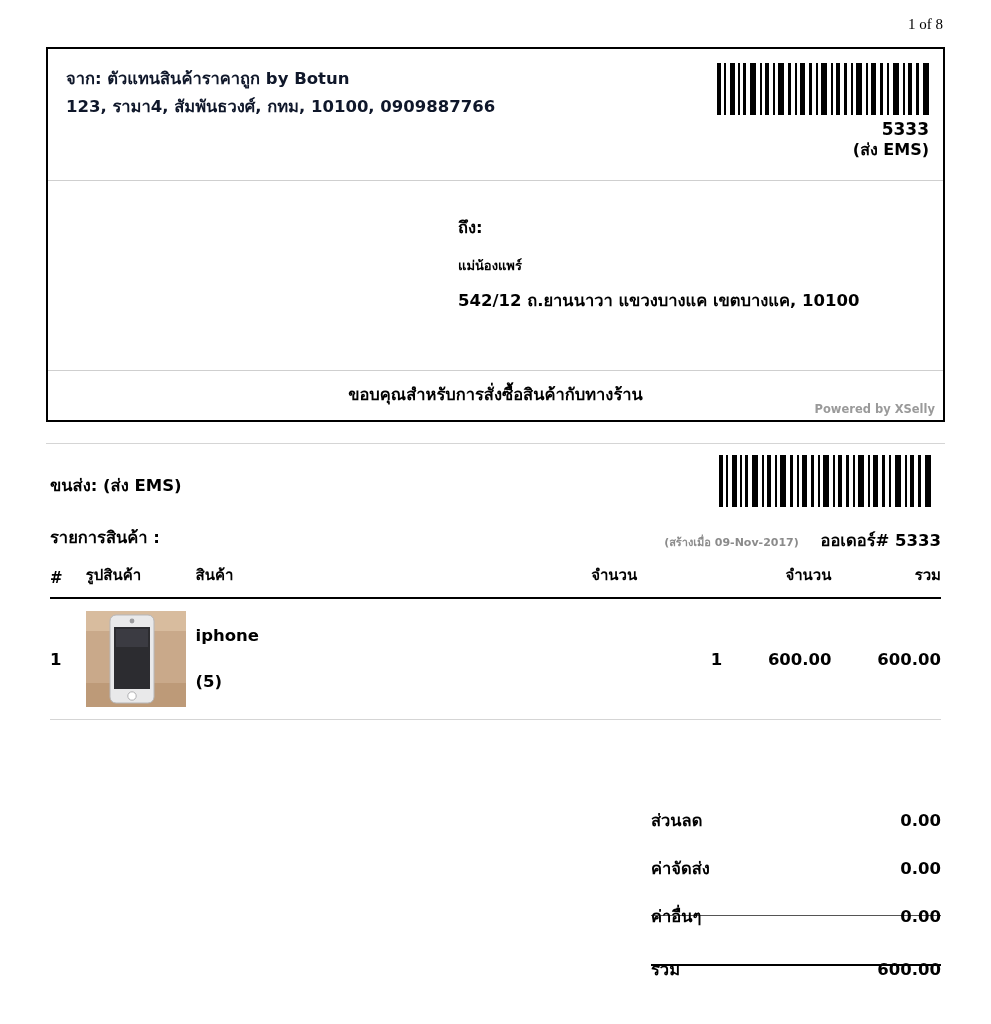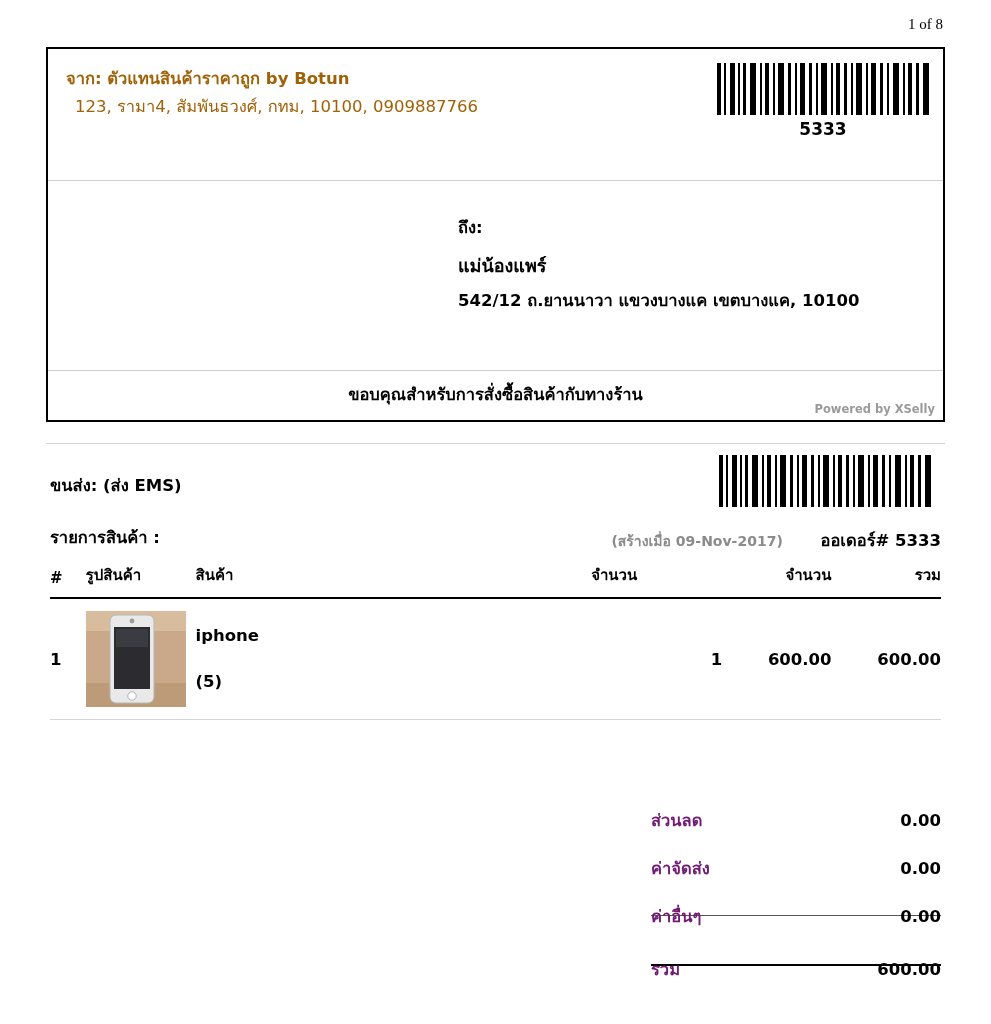--- a/index.html
+++ b/index.html
@@ -44,62 +44,61 @@
     position: relative;
     height: 132px;
     box-sizing: border-box;
     border-bottom: 1px solid #cfcfcf;
     padding: 16px 18px 0 18px;
   }
   .from-line {
     font-size: 16.5px;
     line-height: 28px;
     font-weight: bold;
-    color: #a16207;
-  }
-  .from-line.second { font-weight: normal; margin-left: 9px; }
+    color: #0f172a;
+  }
+  .from-line.second { font-weight: bold; }
   .barcode-wrap {
     position: absolute;
     right: 14px;
     top: 14px;
     width: 212px;
     text-align: right;
   }
   .barcode {
     height: 52px;
     width: 212px;
     display: block;
   }
   .barcode-code {
     font-size: 17px;
     font-weight: bold;
     line-height: 22px;
     margin-top: 3px;
-    text-align: center;
   }
   .barcode-ship {
     font-size: 16px;
     font-weight: bold;
     line-height: 20px;
   }
 
   .label-mid {
     position: relative;
     height: 190px;
     box-sizing: border-box;
     border-bottom: 1px solid #cfcfcf;
     padding: 28px 0 0 410px;
   }
   .to-label {
     font-size: 16.5px;
     font-weight: bold;
     line-height: 38px;
   }
   .to-name {
-    font-size: 18px;
+    font-size: 13px;
     font-weight: bold;
     line-height: 38px;
   }
   .to-address {
     font-size: 16.5px;
     font-weight: bold;
     line-height: 32px;
   }
 
   .label-bottom {
@@ -163,24 +162,24 @@
   }
   .order-meta {
     position: absolute;
     right: 4px;
     top: 72px;
     font-size: 16.5px;
     font-weight: bold;
     white-space: nowrap;
   }
   .order-created {
-    font-size: 14px;
+    font-size: 11px;
     color: #8b8b8b;
     font-weight: bold;
-    margin-right: 32px;
+    margin-right: 16px;
   }
 
   
   table.items {
     position: absolute;
     left: 4px;
     top: 108px;
     width: 891px;
     border-collapse: collapse;
   }
@@ -234,21 +233,21 @@
     align-items: baseline;
     height: 48px;
     font-size: 16.5px;
     font-weight: bold;
   }
   .totals-row.grand {
     border-top: 1px solid #555;
     border-bottom: 2px solid #000;
     margin-top: 4px;
   }
-  .totals-row .t-label { color: #701a75; }
+  .totals-row .t-label { color: #000000; }
   .totals-row .t-value { color: #000; margin-top: 44px; }
 </style>
 </head>
 <body>
 
 <div class="page">
 
   <div class="page-number">1 of 8</div>
 
   <div class="label-box">
@@ -284,20 +283,21 @@
           <rect x="154" y="0" width="5" height="52" fill="#000"></rect>
           <rect x="163" y="0" width="3" height="52" fill="#000"></rect>
           <rect x="170" y="0" width="2" height="52" fill="#000"></rect>
           <rect x="176" y="0" width="6" height="52" fill="#000"></rect>
           <rect x="186" y="0" width="2" height="52" fill="#000"></rect>
           <rect x="191" y="0" width="4" height="52" fill="#000"></rect>
           <rect x="199" y="0" width="3" height="52" fill="#000"></rect>
           <rect x="206" y="0" width="6" height="52" fill="#000"></rect>
         </svg>
         <div class="barcode-code">5333</div>
+        <div class="barcode-ship">(ส่ง EMS)</div>
       </div>
     </div>
 
     <div class="label-mid">
       <div class="to-label">ถึง:</div>
       <div class="to-name">แม่น้องแพร์</div>
       <div class="to-address">542/12 ถ.ยานนาวา  แขวงบางแค เขตบางแค, 10100</div>
     </div>
 
     <div class="label-bottom">

